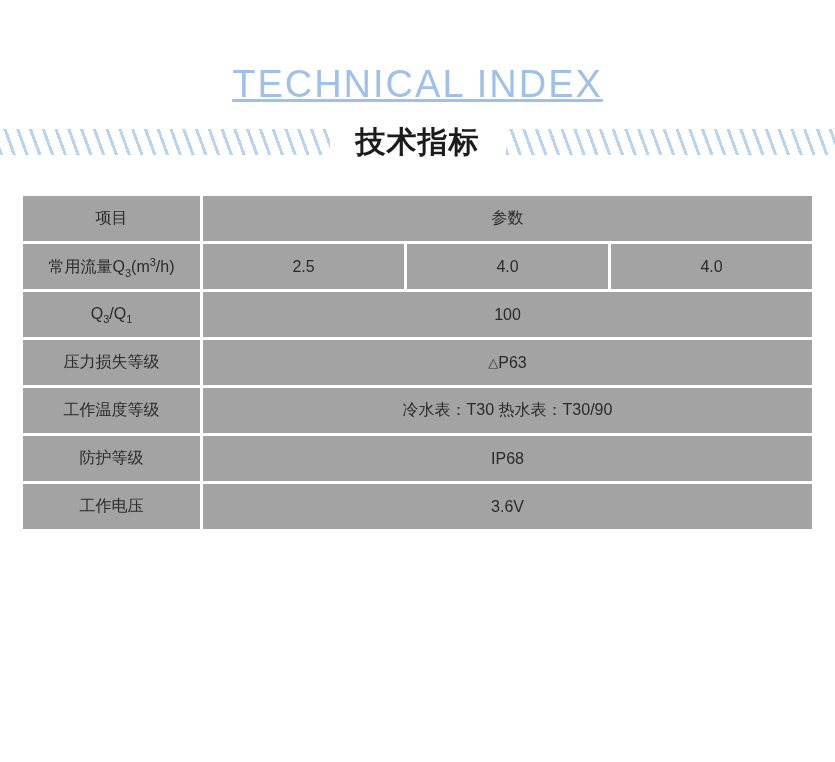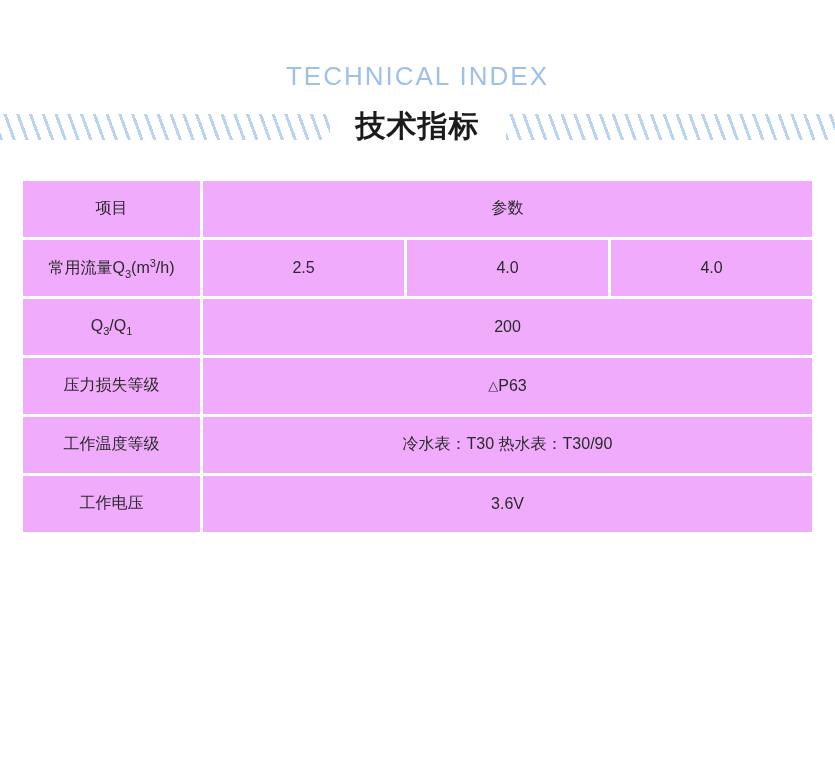--- a/index.html
+++ b/index.html
@@ -20,25 +20,26 @@
     position: relative;
     box-sizing: border-box;
   }
 
   
   .header {
     padding-top: 60px;
     text-align: center;
   }
   .title-en {
-    font-size: 26px;
+    font-size: 38px;
     letter-spacing: 2px;
     color: #9fc0e8;
     font-weight: 400;
     line-height: 1.3;
+    text-decoration: underline;
   }
   .title-row {
     display: flex;
     align-items: center;
     justify-content: center;
     margin-top: 10px;
     height: 46px;
   }
   .hatch {
     flex: 1 1 auto;
@@ -64,26 +65,26 @@
   .table-wrap {
     margin: 28px 20px 0 20px;
   }
   table.spec {
     border-collapse: separate;
     border-spacing: 3px;
     width: 795px;
     table-layout: fixed;
   }
   table.spec td {
-    background: #f0abfc;
+    background: #a3a3a3;
     text-align: center;
     vertical-align: middle;
     font-size: 16px;
     color: #2a2a2a;
-    height: 56px;
+    height: 45px;
     padding: 0 4px;
     box-sizing: border-box;
   }
   td.label {
     width: 177px;
     background: #b4d2f3;
   }
   td.head-label {
     font-size: 21px;
     height: 50px;
@@ -131,34 +132,38 @@
 
         <tr>
           <td class="label"><span>常用流量Q</span><span class="sub">3</span><span>(m</span><span class="sup">3</span><span>/h)</span></td>
           <td>2.5</td>
           <td>4.0</td>
           <td>4.0</td>
         </tr>
 
         <tr>
           <td class="label"><span>Q</span><span class="sub">3</span><span>/Q</span><span class="sub">1</span></td>
-          <td colspan="3">200</td>
+          <td colspan="3">100</td>
         </tr>
 
         <tr>
           <td class="label">压力损失等级</td>
           <td colspan="3"><span class="tri">△</span><span>P63</span></td>
         </tr>
 
 
         <tr>
           <td class="label">工作温度等级</td>
           <td colspan="3">冷水表：T30 热水表：T30/90</td>
         </tr>
 
+        <tr>
+          <td class="label">防护等级</td>
+          <td colspan="3">IP68</td>
+        </tr>
 
 
         <tr>
           <td class="label">工作电压</td>
           <td colspan="3">3.6V</td>
         </tr>
 
       </tbody>
     </table>
   </div>

